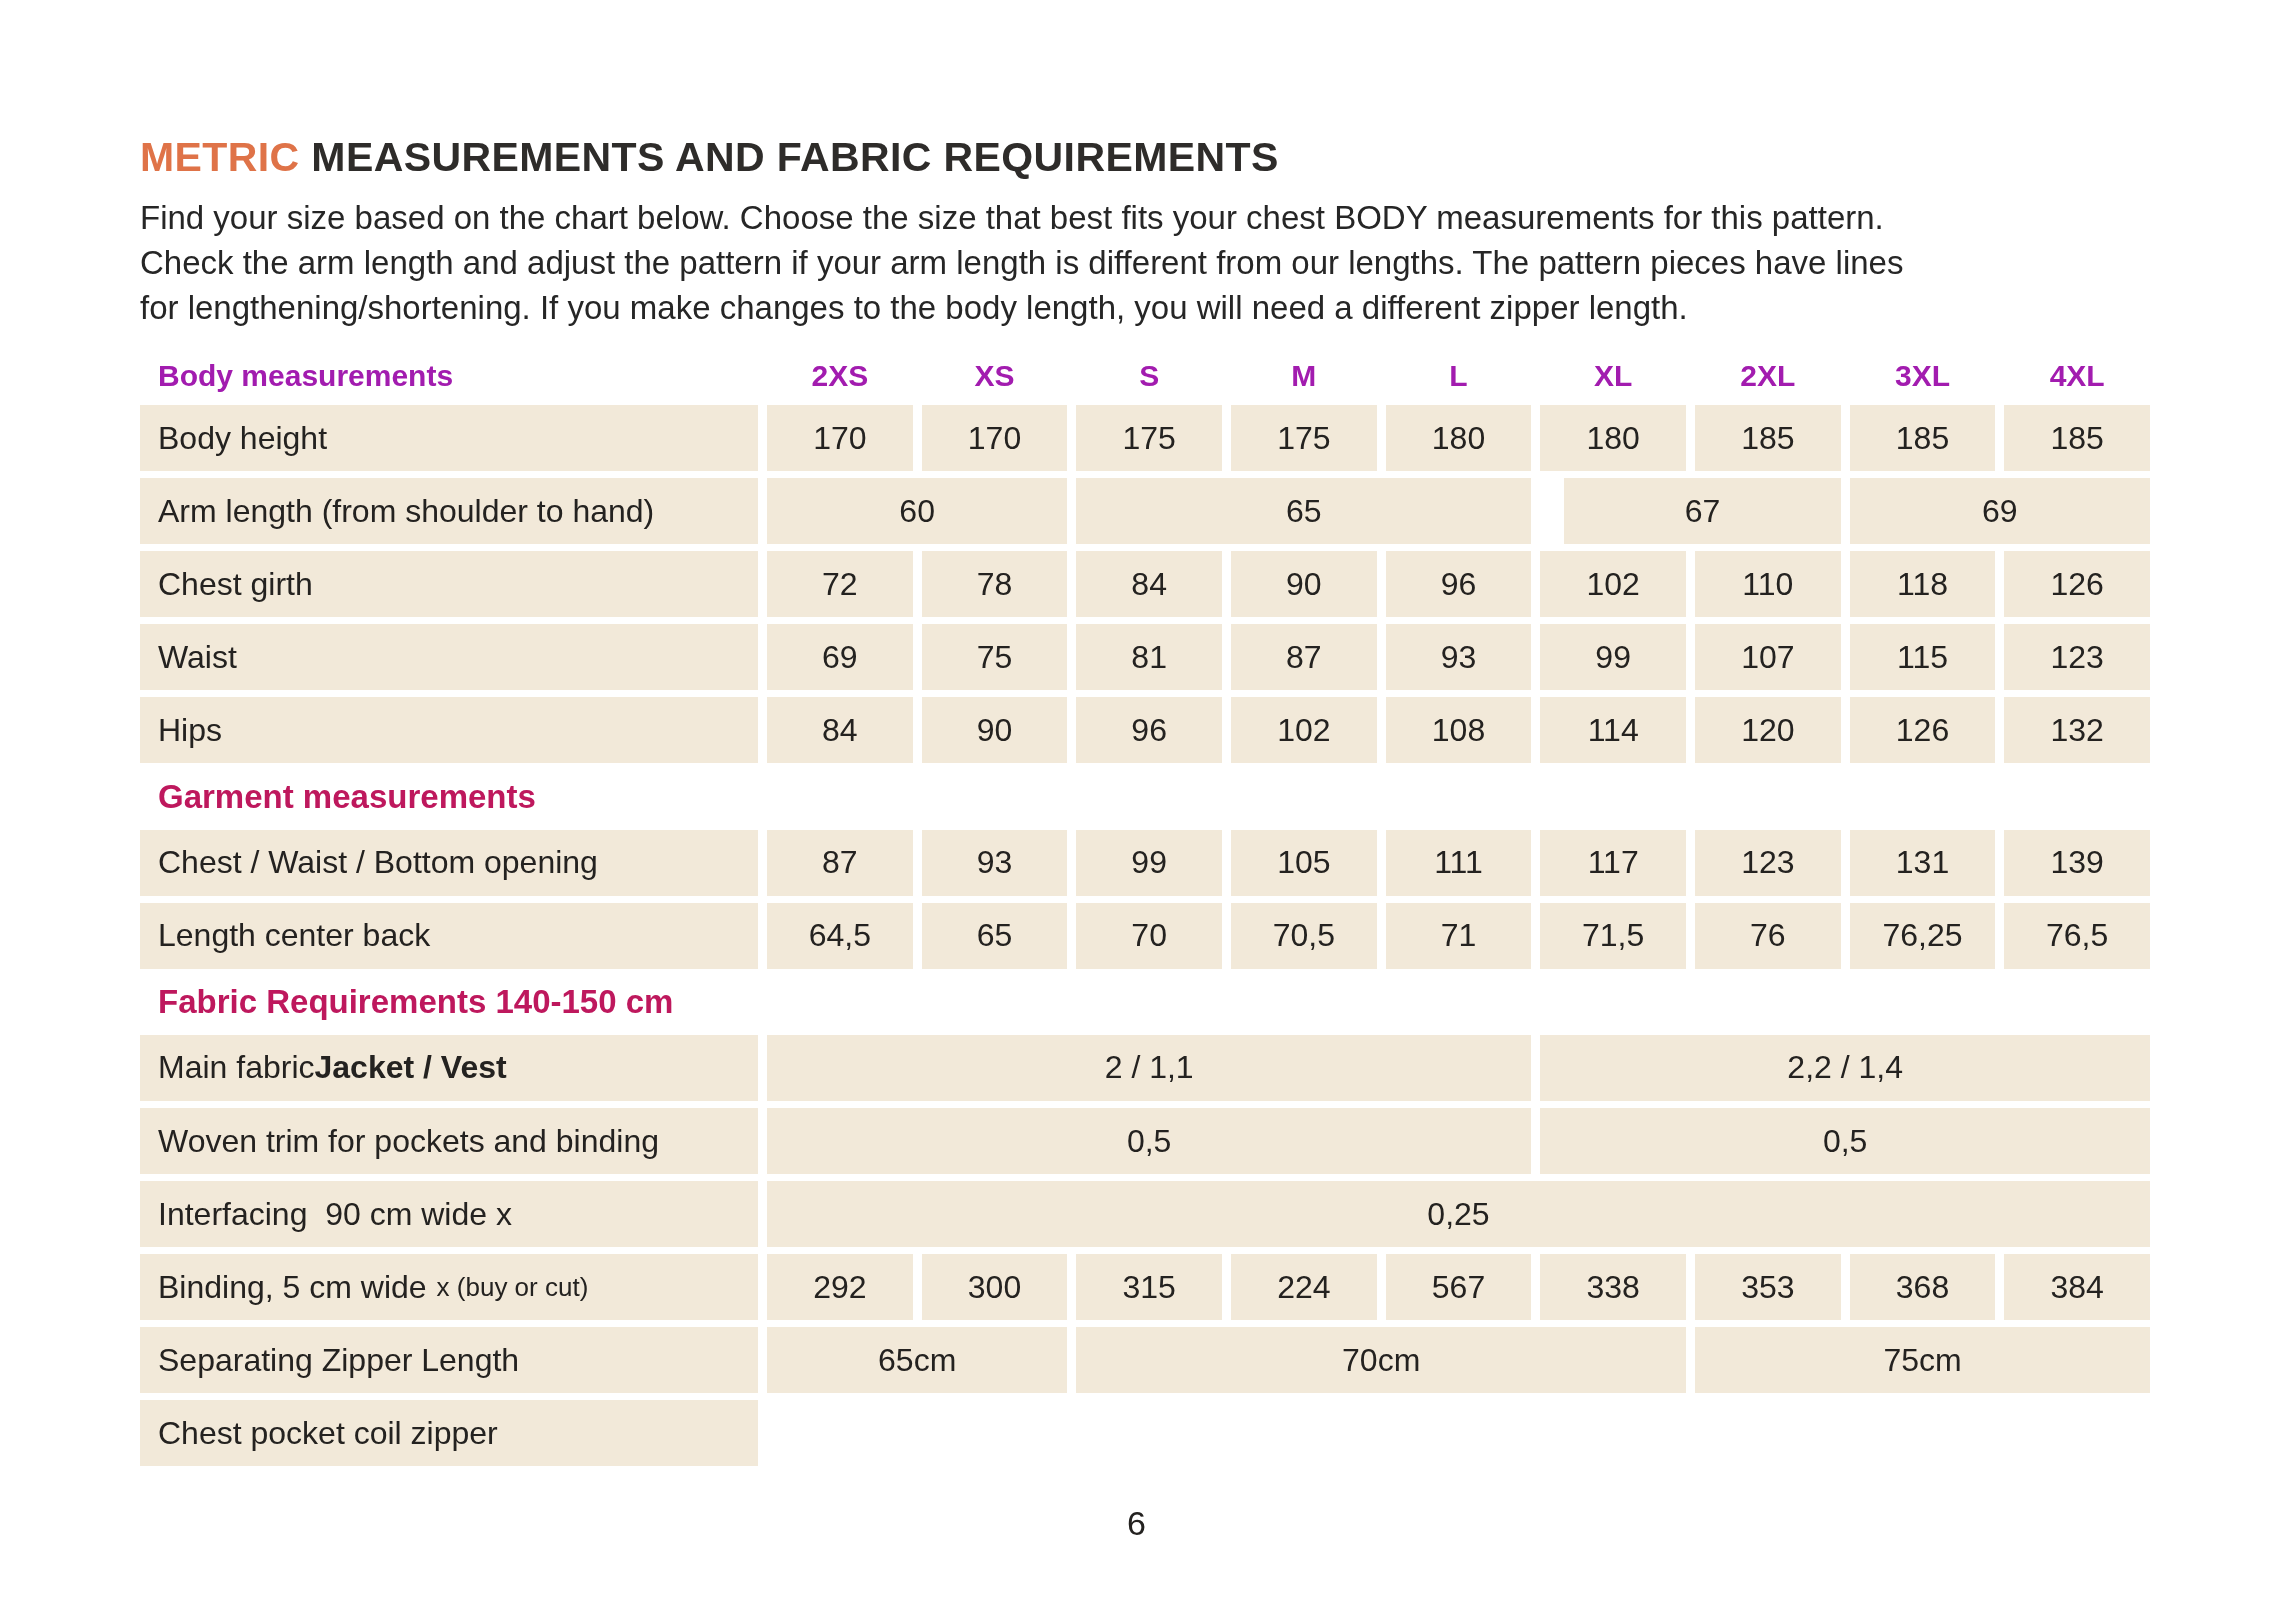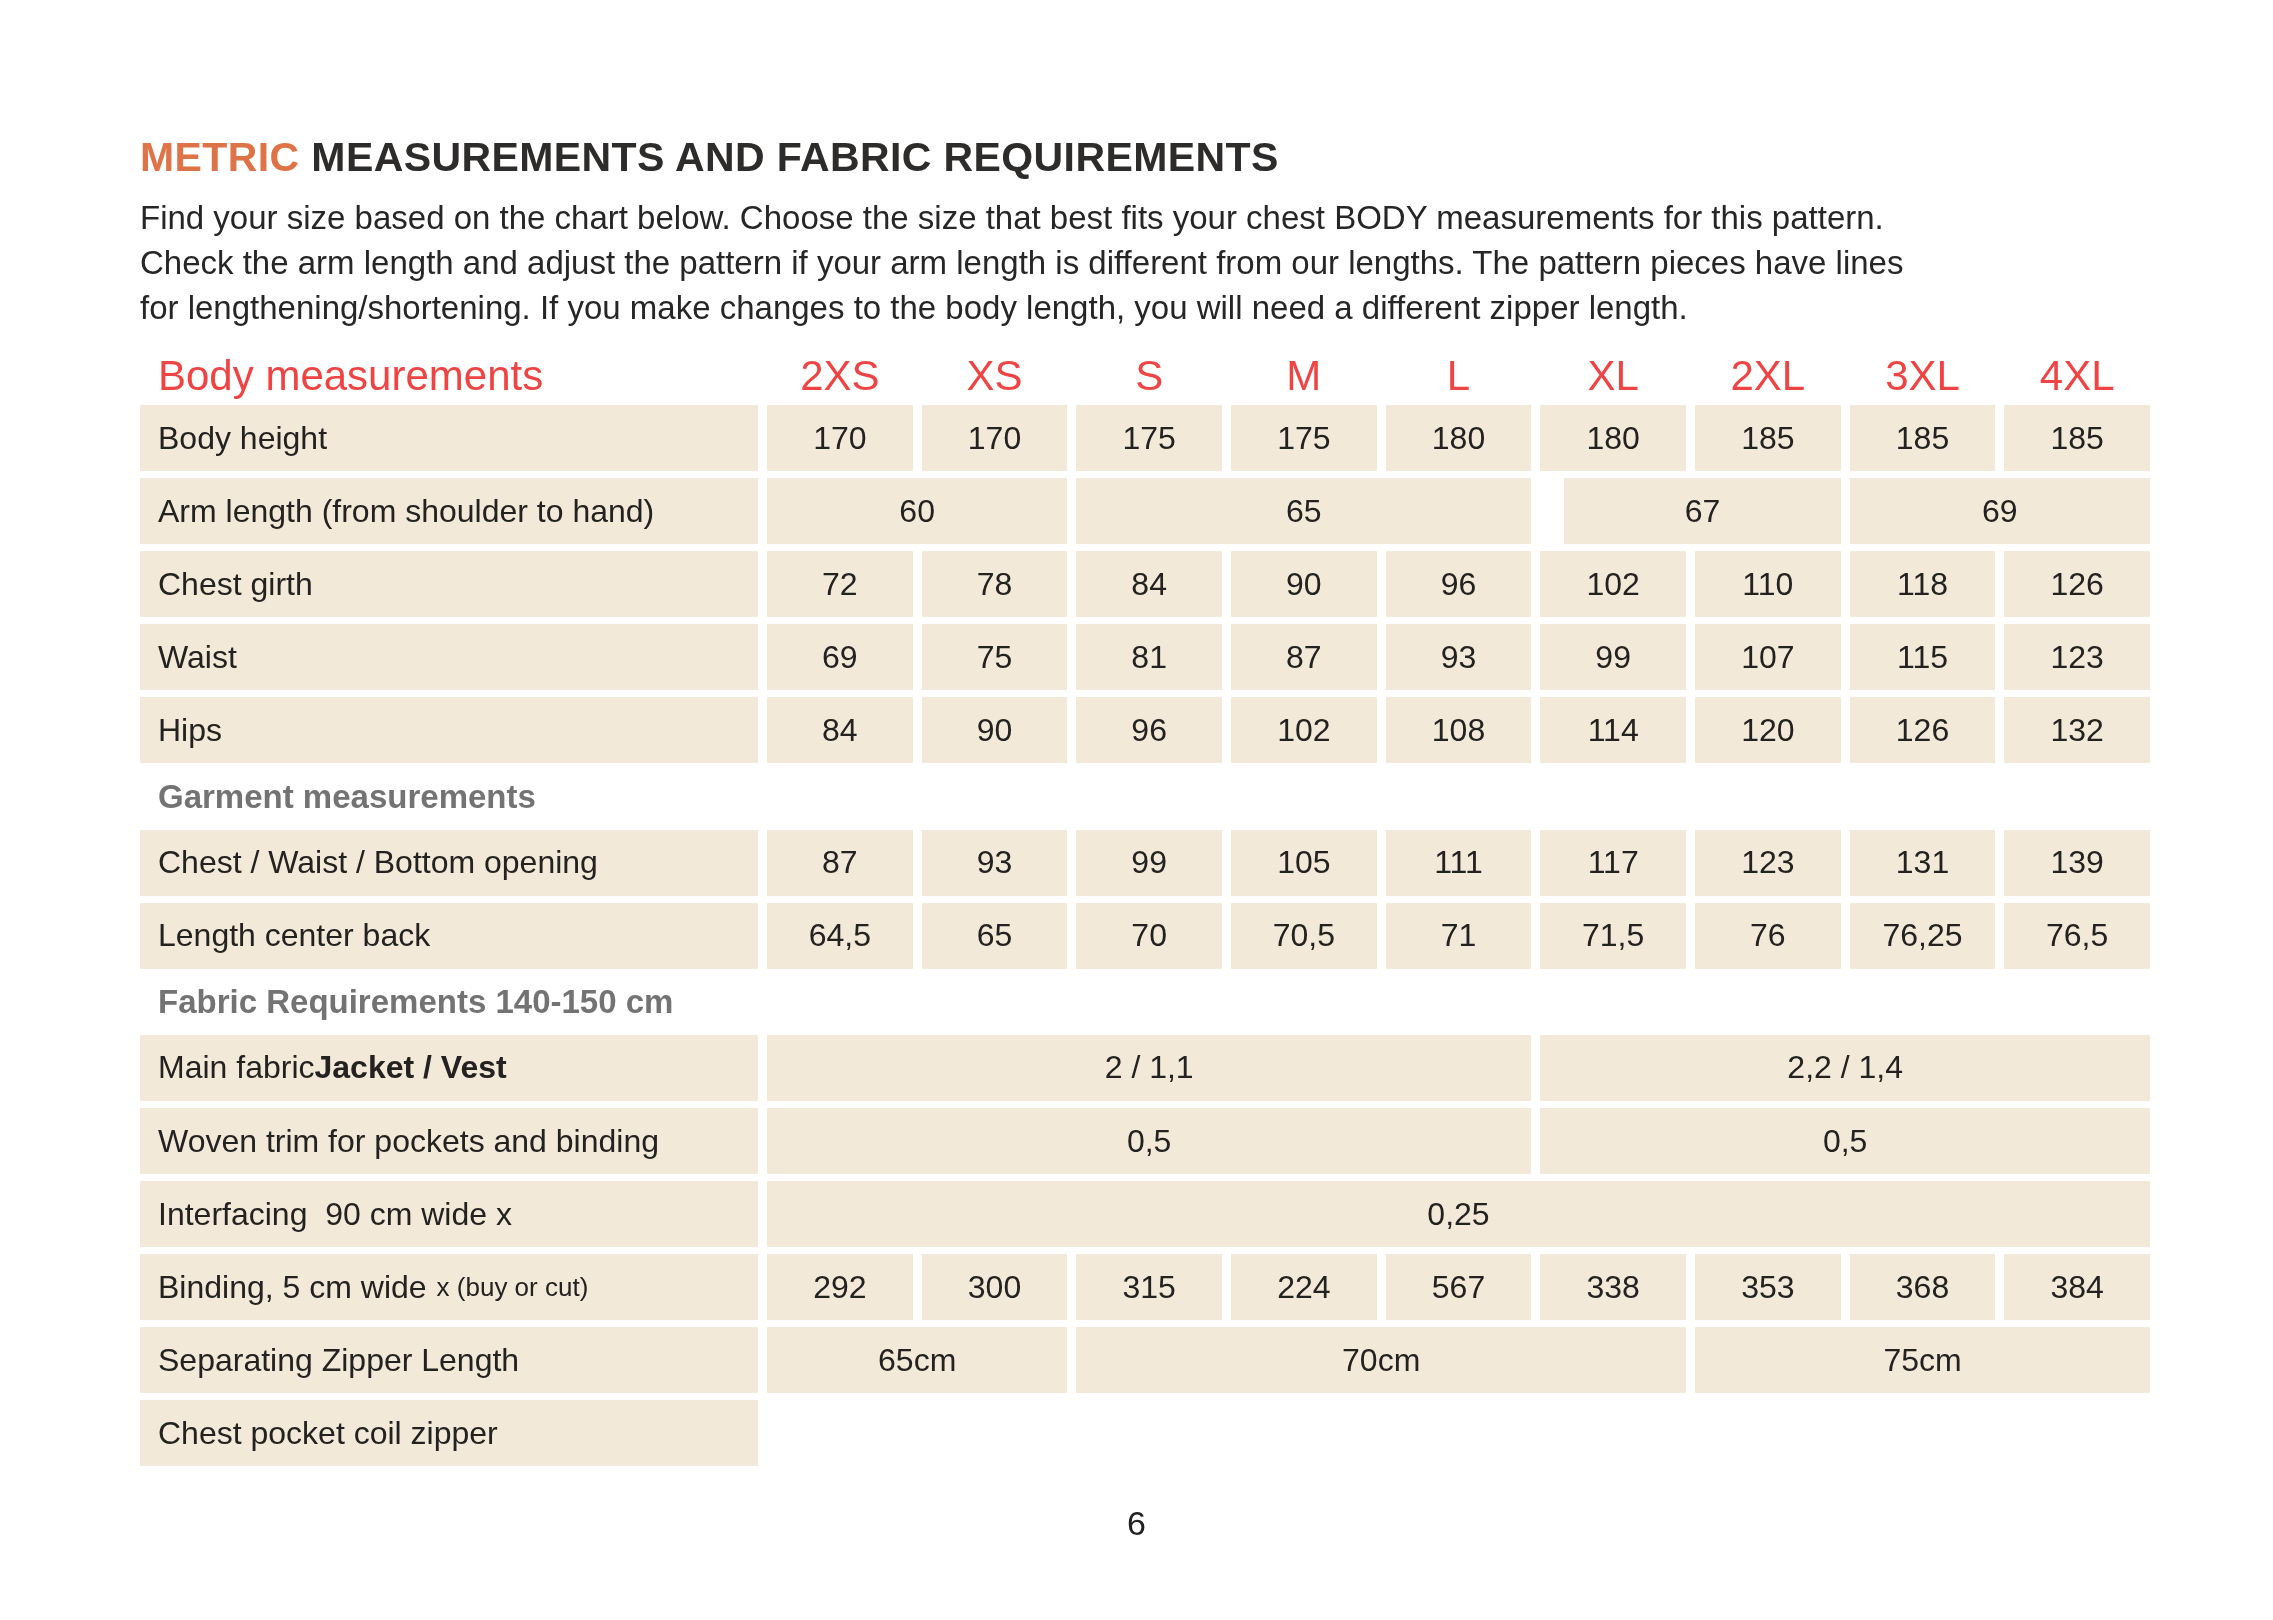--- a/index.html
+++ b/index.html
@@ -17,22 +17,22 @@
 
   .table { margin-top:23px; display:flex; flex-direction:column; row-gap:7.1px; }
   .row { display:grid; grid-template-columns:618px repeat(9, 1fr); column-gap:9px; }
 
   .cell {
     background:#F2E9D9; display:flex; align-items:center; justify-content:center;
     font-size:32px; height:66px; color:#242220;
   }
   .cell.label { justify-content:flex-start; padding-left:18px; }
 
-  .row.header .cell { background:transparent; font-weight:400; height:45px; font-size:42px; color:#ef4444; }
-  .row.section .cell { background:transparent; font-weight:700; height:52px; font-size:33px; grid-column:1 / -1; color:#737373; }
+  .row.header .cell { background:transparent; font-weight:700; height:45px; font-size:30px; color:#a21caf; }
+  .row.section .cell { background:transparent; font-weight:700; height:52px; font-size:33px; grid-column:1 / -1; color:#be185d; }
 
   .part.bold  { font-weight:700; }
   .part.small { font-size:26px; margin-left:10px; }
 
   .page-number { position:absolute; left:0; top:1504px; width:2273px; text-align:center; font-size:34px; color:#242220; }
 </style>
 </head>
 <body>
 
 <div class="doc">

